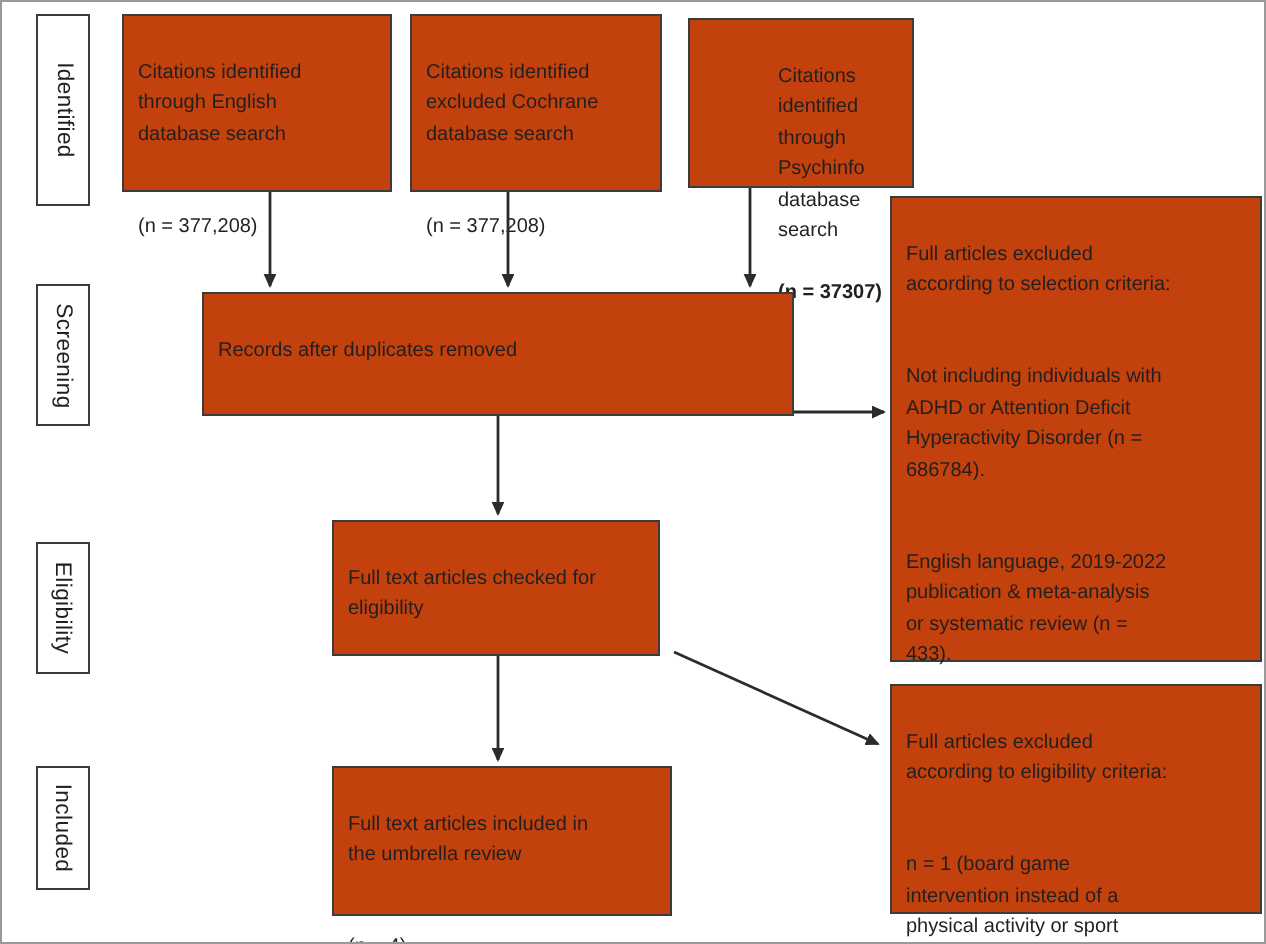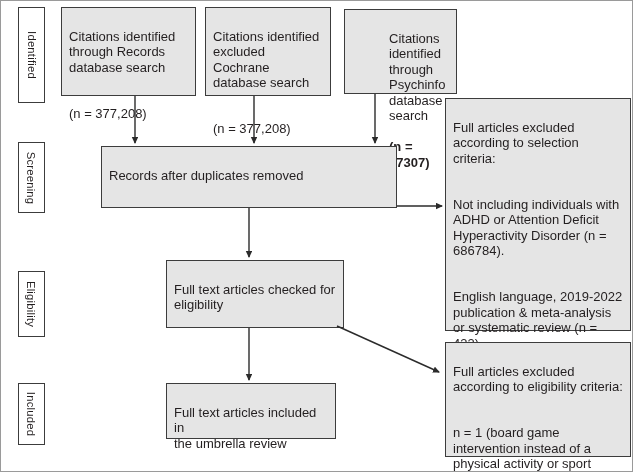--- a/index.html
+++ b/index.html
@@ -16,23 +16,23 @@
     height: 472px;
     background: #ffffff;
     overflow: hidden;
     box-sizing: border-box;
     border: 1px solid #9a9a9a;
   }
   .box {
     position: absolute;
     box-sizing: border-box;
     border: 1px solid #3c3c3c;
-    background: #e5e5e5;
+    background: #c2410c;
     color: #231f20;
-    font-size: 13px;
+    font-size: 10px;
     line-height: 15.5px;
     padding: 5px 7px;
     white-space: pre-line;
   }
   .stage {
     position: absolute;
     box-sizing: border-box;
     border: 1px solid #3c3c3c;
     background: #ffffff;
     color: #231f20;
@@ -86,44 +86,44 @@
 
   <div class="stage" style="left:17px; top:270px; width:27px; height:66px;">
     <span>Eligibility</span>
   </div>
 
   <div class="stage" style="left:17px; top:382px; width:27px; height:62px;">
     <span>Included</span>
   </div>
 
   <div class="box left-text" style="left:60px; top:6px; width:135px; height:89px;">
-    <div class="para"><span>Citations identified</span><br><span>through Records</span><br><span>database search</span></div>
+    <div class="para"><span>Citations identified</span><br><span>through English</span><br><span>database search</span></div>
     <div class="para">(n = 377,208)</div>
   </div>
 
   <div class="box left-text" style="left:204px; top:6px; width:126px; height:89px;">
     <div class="para"><span>Citations identified</span><br><span>excluded Cochrane</span><br><span>database search</span></div>
     <div class="para">(n = 377,208)</div>
   </div>
 
   <div class="box left-text" style="left:343px; top:8px; width:113px; height:85px;padding-left:44px;">
     <div class="para tight"><span>Citations</span><br><span>identified through</span><br><span>Psychinfo</span><br><span>database search</span></div>
     <div class="para tight">(n = 37307)</div>
   </div>
 
   <div class="box center-text" style="left:100px; top:145px; width:296px; height:62px; padding-top:5px;">
     <div class="para">Records after duplicates removed</div>
   </div>
 
-  <div class="box center-text" style="left:165px; top:259px; width:178px; height:68px;">
+  <div class="box center-text" style="left:165px; top:259px; width:164px; height:68px;">
     <div class="para">Full text articles checked for
 eligibility</div>
   </div>
 
-  <div class="box center-text" style="left:165px; top:382px; width:170px; height:56px;">
+  <div class="box center-text" style="left:165px; top:382px; width:170px; height:75px;">
     <div class="para">Full text articles included in
 the umbrella review</div>
     <div class="para">(n = 4)</div>
   </div>
 
   <div class="box left-text" style="left:444px; top:97px; width:186px; height:233px;">
     <div class="para">Full articles excluded
 according to selection criteria:</div>
     <div class="para">Not including individuals with
 ADHD or Attention Deficit

